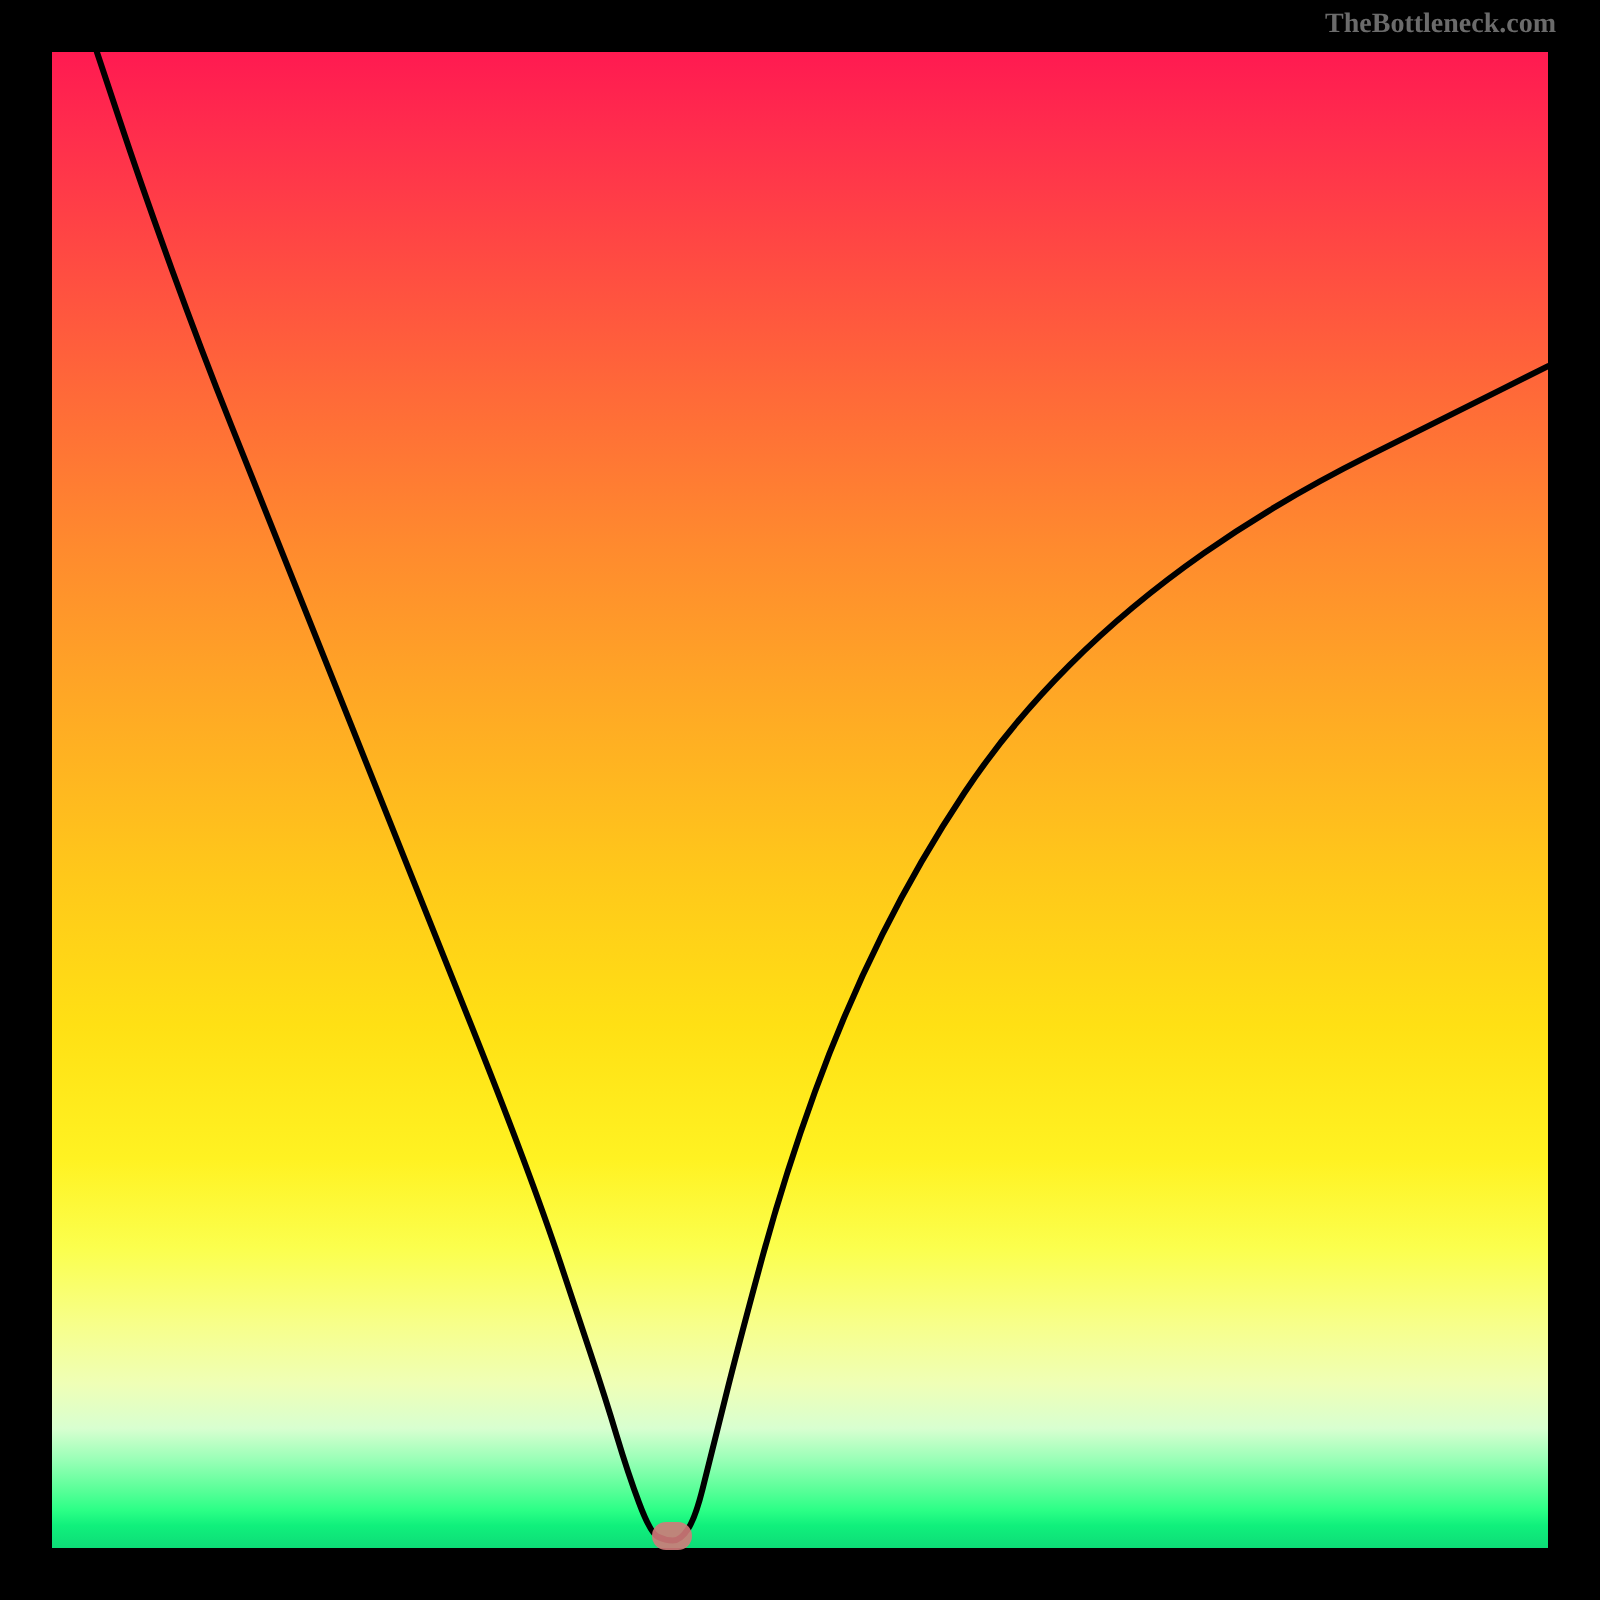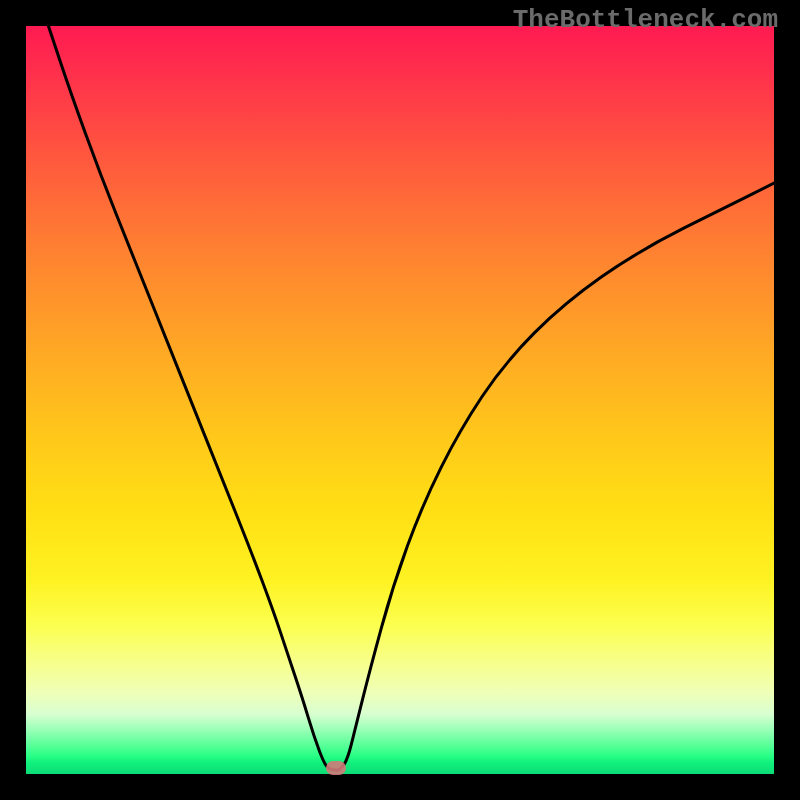--- a/index.html
+++ b/index.html
@@ -7,22 +7,22 @@
   .outer {
     width: 800px;
     height: 800px;
     background: #000;
     position: relative;
   }
   .watermark {
     position: absolute;
     top: 5px;
     right: 22px;
-    font-family: Liberation Mono, monospace;
-    font-size: 26px;
+    font-family: Liberation Serif, serif;
+    font-size: 14px;
     font-weight: bold;
     color: #6b6b6b;
     z-index: 10;
     text-align: center;
   }
   .plot-area {
     position: absolute;
     left: 26px;
     top: 26px;
     width: 748px;

